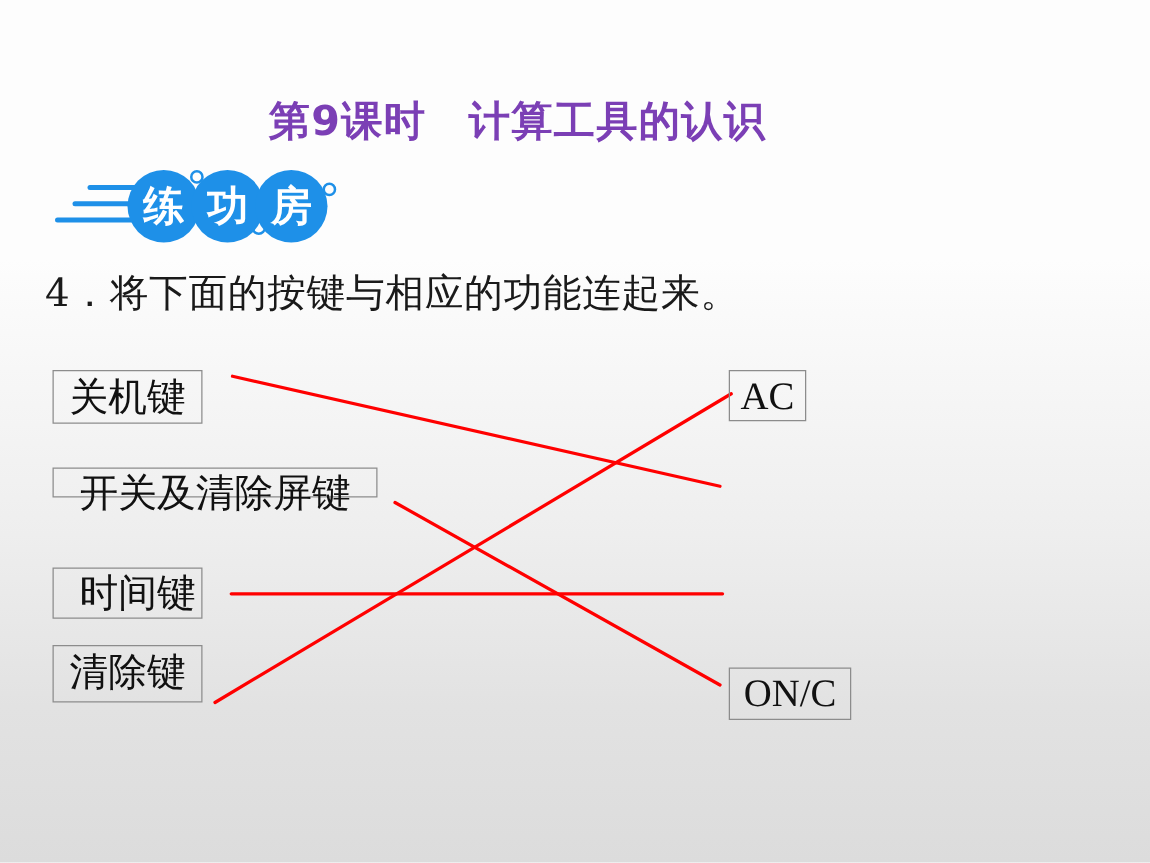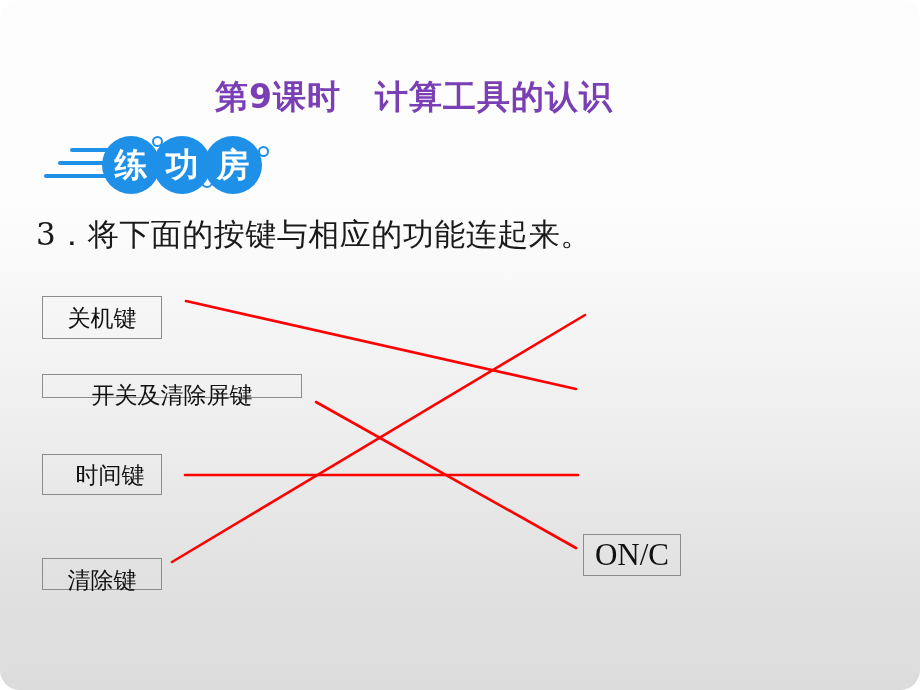--- a/index.html
+++ b/index.html
@@ -12,21 +12,20 @@
     height: 690px;
     overflow: hidden;
     font-family: "Liberation Serif", serif;
   }
   #slide {
     position: relative;
     width: 920px;
     height: 690px;
     background: linear-gradient(to bottom, #fdfdfd 0%, #fbfbfb 30%, #eeeeee 62%, #e2e2e2 82%, #dcdcdc 100%);
     overflow: hidden;
-    border-radius: 20px;
   }
 
   
   #title {
     position: absolute;
     left: 215px;
     top: 74px;
     width: 560px;
     font-family: "DejaVu Sans", sans-serif;
     font-size: 33px;
@@ -99,33 +98,33 @@
     position: absolute;
     box-sizing: border-box;
     border: 1px solid #8c8c8c;
     background: transparent;
     color: #111111;
     font-family: "DejaVu Serif", serif;
     text-align: center;
     white-space: nowrap;
   }
   .match-box.term {
-    font-size: 23px;
+    font-size: 31px;
     padding-top: 1px;
   }
   .match-box.func {
     font-family: "Liberation Serif", serif;
     font-size: 31px;
   }
 
   
   #box-term-0 { left: 42px; top: 296px; width: 120px; height: 43px; line-height: 41px; }
   #box-term-1 { left: 42px; top: 374px; width: 260px; height: 24px; line-height: 38px; }
   #box-term-2 { left: 42px; top: 454px; width: 120px; height: 41px; line-height: 39px; padding-left: 16px; }
-  #box-term-3 { left: 42px; top: 558px; width: 120px; height: 32px; line-height: 40px; }
+  #box-term-3 { left: 42px; top: 516px; width: 120px; height: 46px; line-height: 40px; }
 
   
   #box-func-0 { left: 583px; top: 296px; width: 62px;  height: 41px; line-height: 39px; }
   #box-func-1 { left: 583px; top: 373px; width: 78px;  height: 41px; line-height: 39px; }
   #box-func-2 { left: 583px; top: 454px; width: 134px; height: 41px; line-height: 39px; }
   #box-func-3 { left: 583px; top: 534px; width: 98px;  height: 42px; line-height: 40px; }
 
   
   #connectors {
     position: absolute;
@@ -150,29 +149,30 @@
 
     <span class="badge-dot d1" style="border-color: rgb(30, 144, 232);"></span>
     <span class="badge-dot d2" style="border-color: rgb(30, 144, 232);"></span>
     <span class="badge-dot d3" style="border-color: rgb(30, 144, 232);"></span>
 
     <span class="badge-circle c1" style="background: rgb(30, 144, 232); color: rgb(255, 255, 255);">练</span>
     <span class="badge-circle c2" style="background: rgb(30, 144, 232); color: rgb(255, 255, 255);">功</span>
     <span class="badge-circle c3" style="background: rgb(30, 144, 232); color: rgb(255, 255, 255);">房</span>
   </div>
 
-  <div id="instruction">3．将下面的按键与相应的功能连起来。</div>
+  <div id="instruction">4．将下面的按键与相应的功能连起来。</div>
 
   <svg id="connectors" viewBox="0 0 920 690" xmlns="http://www.w3.org/2000/svg">
     <line stroke="#ff0000" stroke-width="2.6" stroke-linecap="round" x1="186" y1="301" x2="576" y2="389"></line>
     <line stroke="#ff0000" stroke-width="2.6" stroke-linecap="round" x1="316" y1="402" x2="576" y2="548"></line>
     <line stroke="#ff0000" stroke-width="2.6" stroke-linecap="round" x1="185" y1="475" x2="578" y2="475"></line>
     <line stroke="#ff0000" stroke-width="2.6" stroke-linecap="round" x1="172" y1="562" x2="585" y2="315"></line>
   </svg>
 
   <div class="match-box term" id="box-term-0">关机键</div>
   <div class="match-box term" id="box-term-1">开关及清除屏键</div>
   <div class="match-box term" id="box-term-2">时间键</div>
   <div class="match-box term" id="box-term-3">清除键</div>
 
+  <div class="match-box func" id="box-func-0">AC</div>
   <div class="match-box func" id="box-func-3">ON/C</div>
 
 </div>
 
 </body></html>

